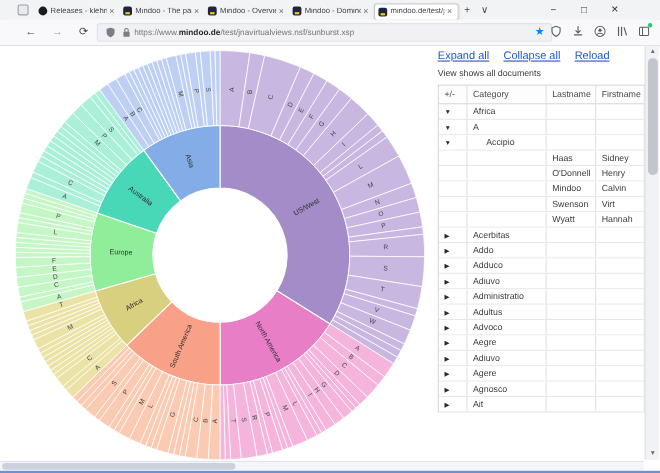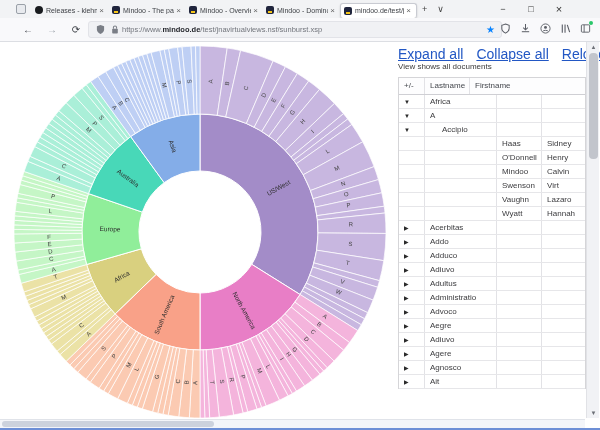--- a/index.html
+++ b/index.html
@@ -32,21 +32,21 @@
   .star{flex:none;color:#0a84ff;font-size:10px;line-height:10px;margin-right:2px;}
   .tool-icons{position:absolute;right:8px;top:4px;display:flex;gap:7px;align-items:center;}
   .tool-icons .ticon{position:relative;width:13px;height:13px;display:flex;align-items:center;justify-content:center;}
   .greendot{position:absolute;right:-1px;top:-1px;width:4px;height:4px;border-radius:50%;background:#2ac769;}
   
   .content{position:absolute;left:0;top:42px;width:600px;height:388px;background:#fff;}
   #sunburst{position:absolute;left:12px;top:1px;}
   .seg-label{font-size:6.5px;fill:#2e2e2e;text-anchor:middle;dominant-baseline:middle;}
   .letter-label{font-size:6px;fill:#454545;text-anchor:middle;dominant-baseline:middle;}
   .links{position:absolute;left:398px;top:4px;display:flex;gap:13px;}
-  .links a{font-size:14px;color:#2257c4;text-decoration:underline;white-space:nowrap;}
+  .links a{font-size:10px;color:#2257c4;text-decoration:underline;white-space:nowrap;}
   .status{position:absolute;left:398px;top:20px;font-size:8px;color:#3a3a3a;}
   
   .vtable{position:absolute;left:398px;top:35px;width:188px;border:1px solid #d5d5d8;border-bottom:none;font-size:8px;color:#3b3b3e;}
   .trow{display:flex;height:14px;line-height:13px;border-bottom:1px solid #e6e6e9;background:#fff;}
   .trow.head{height:17px;line-height:16px;color:#45484e;background:#fdfdfe;border-bottom:1px solid #cfcfd4;}
   .tcell{padding:0 0 0 5px;border-right:1px solid #e2e2e6;white-space:nowrap;overflow:hidden;}
   .tcell:last-child{border-right:none;}
   .c0{width:26px;flex:none;}
   .c1{width:72px;flex:none;}
   .c2{width:45px;flex:none;}
@@ -375,20 +375,21 @@
       <a href="#">Expand all</a>
       <a href="#">Collapse all</a>
       <a href="#">Reload</a>
     </div>
 
     <div class="status">View shows all documents</div>
 
     <div class="vtable" id="vtable">
         <div class="trow head">
           <div class="tcell c0">+/-</div>
+          <div class="tcell c1">Category</div>
           <div class="tcell c2">Lastname</div>
           <div class="tcell c3">Firstname</div>
         </div>
         <div class="trow">
           <div class="tcell c0"><span class="twisty">▼</span></div>
           <div class="tcell c1" style="padding-left:5px">Africa</div>
           <div class="tcell c2"></div>
           <div class="tcell c3"></div>
         </div>
         <div class="trow">
@@ -423,26 +424,20 @@
         </div>
         <div class="trow">
           <div class="tcell c0"><span class="twisty"></span></div>
           <div class="tcell c1" style="padding-left:5px"></div>
           <div class="tcell c2">Swenson</div>
           <div class="tcell c3">Virt</div>
         </div>
         <div class="trow">
           <div class="tcell c0"><span class="twisty"></span></div>
           <div class="tcell c1" style="padding-left:5px"></div>
-          <div class="tcell c2">Vaughn</div>
-          <div class="tcell c3">Lazaro</div>
-        </div>
-        <div class="trow">
-          <div class="tcell c0"><span class="twisty"></span></div>
-          <div class="tcell c1" style="padding-left:5px"></div>
           <div class="tcell c2">Wyatt</div>
           <div class="tcell c3">Hannah</div>
         </div>
         <div class="trow">
           <div class="tcell c0"><span class="twisty">▶</span></div>
           <div class="tcell c1" style="padding-left:5px">Acerbitas</div>
           <div class="tcell c2"></div>
           <div class="tcell c3"></div>
         </div>
         <div class="trow">
@@ -458,27 +453,27 @@
           <div class="tcell c3"></div>
         </div>
         <div class="trow">
           <div class="tcell c0"><span class="twisty">▶</span></div>
           <div class="tcell c1" style="padding-left:5px">Adiuvo</div>
           <div class="tcell c2"></div>
           <div class="tcell c3"></div>
         </div>
         <div class="trow">
           <div class="tcell c0"><span class="twisty">▶</span></div>
+          <div class="tcell c1" style="padding-left:5px">Administratio</div>
+          <div class="tcell c2"></div>
+          <div class="tcell c3"></div>
+        </div>
+        <div class="trow">
+          <div class="tcell c0"><span class="twisty">▶</span></div>
           <div class="tcell c1" style="padding-left:5px">Adultus</div>
-          <div class="tcell c2"></div>
-          <div class="tcell c3"></div>
-        </div>
-        <div class="trow">
-          <div class="tcell c0"><span class="twisty">▶</span></div>
-          <div class="tcell c1" style="padding-left:5px">Administratio</div>
           <div class="tcell c2"></div>
           <div class="tcell c3"></div>
         </div>
         <div class="trow">
           <div class="tcell c0"><span class="twisty">▶</span></div>
           <div class="tcell c1" style="padding-left:5px">Advoco</div>
           <div class="tcell c2"></div>
           <div class="tcell c3"></div>
         </div>
         <div class="trow">

